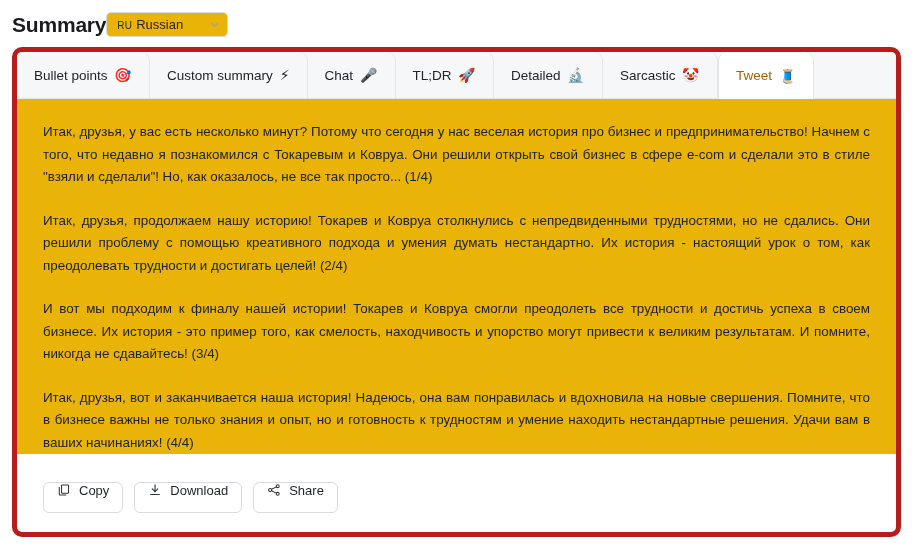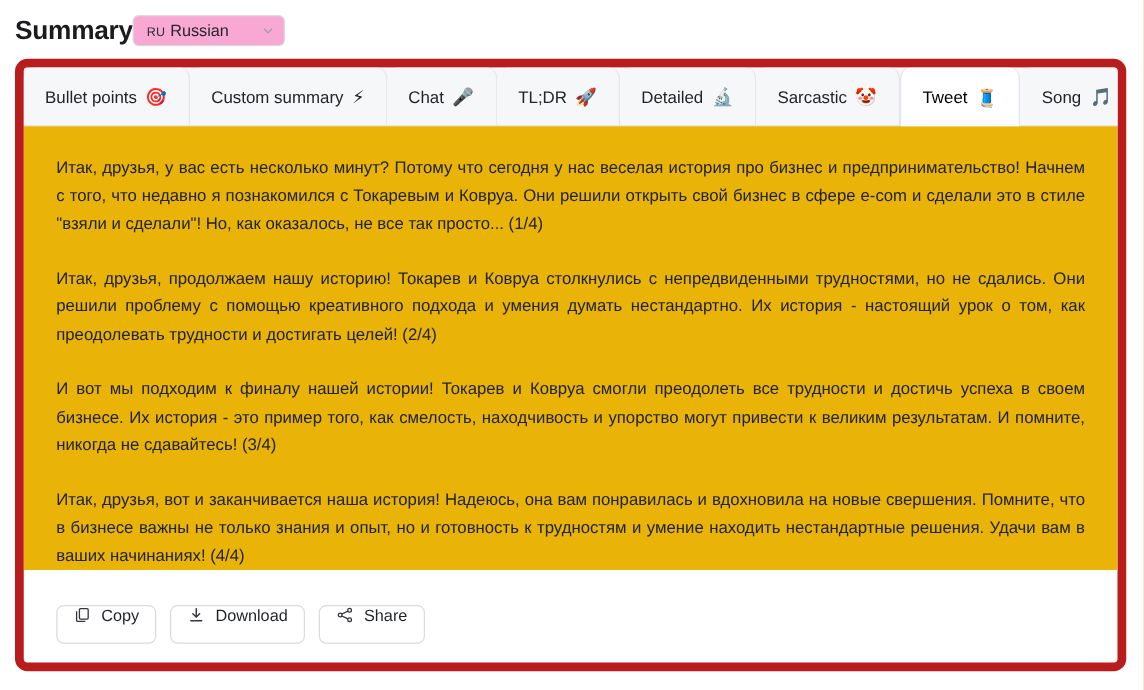--- a/index.html
+++ b/index.html
@@ -34,21 +34,21 @@
   .lang-select {
     display: flex;
     align-items: center;
     justify-content: space-between;
     width: 122px;
     height: 25px;
     box-sizing: border-box;
     padding: 0 8px 0 10px;
     border: 1px solid #d8dadd;
     border-radius: 5px;
-    background: #f9a8d4;
+    background: #eab308;
     font-size: 13px;
     color: #22252a;
     cursor: pointer;
   }
   .lang-left {
     display: flex;
     align-items: baseline;
     gap: 4px;
     white-space: nowrap;
   }
@@ -63,21 +63,21 @@
     width: 9px;
     height: 9px;
     flex: none;
   }
   .chev svg { display: block; }
 
   
   .card {
     position: relative;
     margin: 7px 14px 0 12px;
-    border: 7px solid #b91c1c;
+    border: 5px solid #b91c1c;
     border-radius: 10px;
     background: #ffffff;
     box-sizing: border-box;
     overflow: hidden;
     height: 490px;
   }
 
   
   .tabbar {
     display: flex;
@@ -101,21 +101,21 @@
     border-right: 1px solid #e4e6e9;
     border-top-left-radius: 9px;
     border-top-right-radius: 9px;
     white-space: nowrap;
     cursor: pointer;
     position: relative;
   }
   .tab:last-child { border-right: none; }
   .tab.active {
     background: #ffffff;
-    color: #000000;
+    color: #a16207;
     border-right: 1px solid #e4e6e9;
     border-left: 1px solid #e4e6e9;
     margin-bottom: -1px;
     height: 47px;
     z-index: 2;
   }
   .tab-emoji {
     font-size: 14px;
     line-height: 1;
   }
@@ -204,24 +204,20 @@
       <span>Detailed</span>
       <span class="tab-emoji">🔬</span>
     </div>
     <div class="tab">
       <span>Sarcastic</span>
       <span class="tab-emoji">🤡</span>
     </div>
     <div class="tab active">
       <span>Tweet</span>
       <span class="tab-emoji">🧵</span>
-    </div>
-    <div class="tab">
-      <span>Song</span>
-      <span class="tab-emoji">🎵</span>
     </div>
   </div>
 
   <div class="content">
     <p class="para">Итак, друзья, у вас есть несколько минут? Потому что сегодня у нас веселая история про бизнес и предпринимательство! Начнем с того, что недавно я познакомился с Токаревым и Ковруа. Они решили открыть свой бизнес в сфере e-com и сделали это в стиле "взяли и сделали"! Но, как оказалось, не все так просто... (1/4)</p>
     <p class="para">Итак, друзья, продолжаем нашу историю! Токарев и Ковруа столкнулись с непредвиденными трудностями, но не сдались. Они решили проблему с помощью креативного подхода и умения думать нестандартно. Их история - настоящий урок о том, как преодолевать трудности и достигать целей! (2/4)</p>
     <p class="para">И вот мы подходим к финалу нашей истории! Токарев и Ковруа смогли преодолеть все трудности и достичь успеха в своем бизнесе. Их история - это пример того, как смелость, находчивость и упорство могут привести к великим результатам. И помните, никогда не сдавайтесь! (3/4)</p>
     <p class="para">Итак, друзья, вот и заканчивается наша история! Надеюсь, она вам понравилась и вдохновила на новые свершения. Помните, что в бизнесе важны не только знания и опыт, но и готовность к трудностям и умение находить нестандартные решения. Удачи вам в ваших начинаниях! (4/4)</p>
   </div>
 

